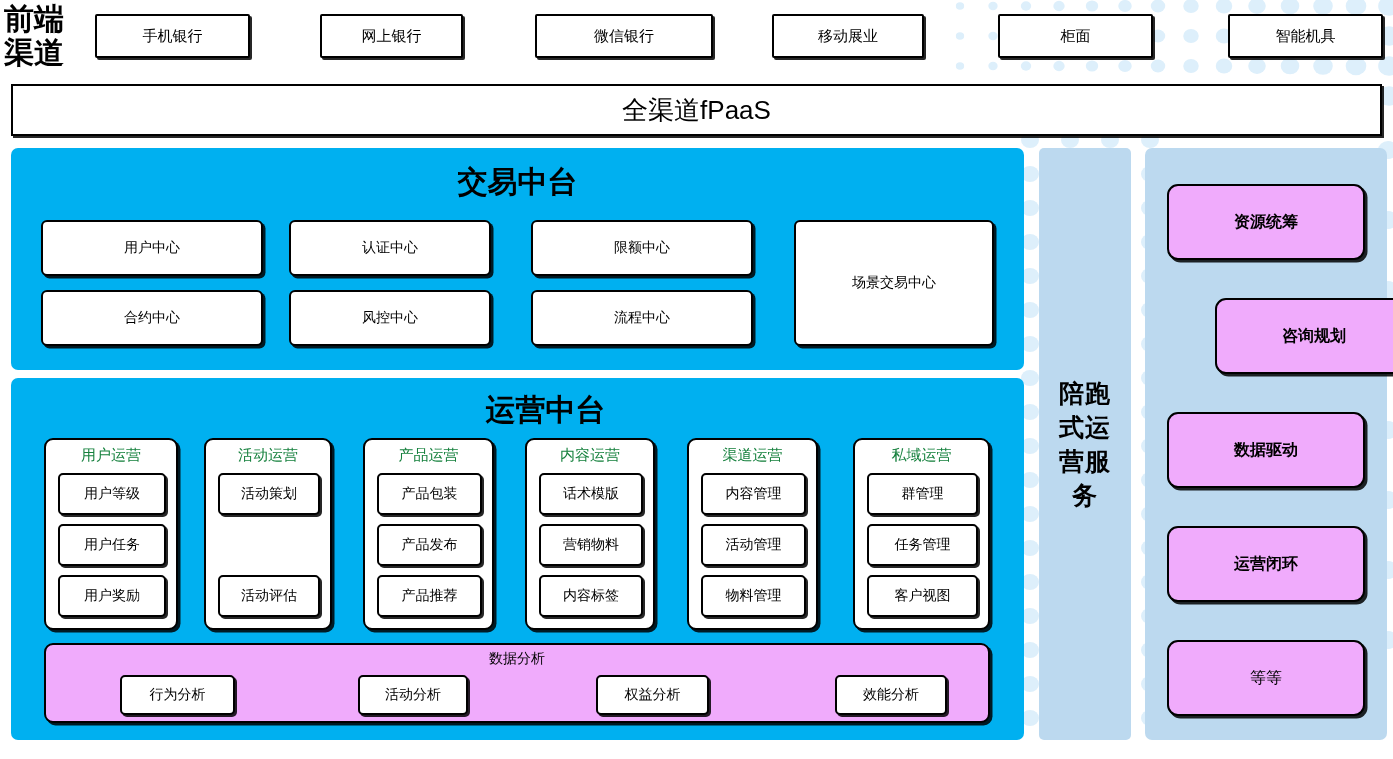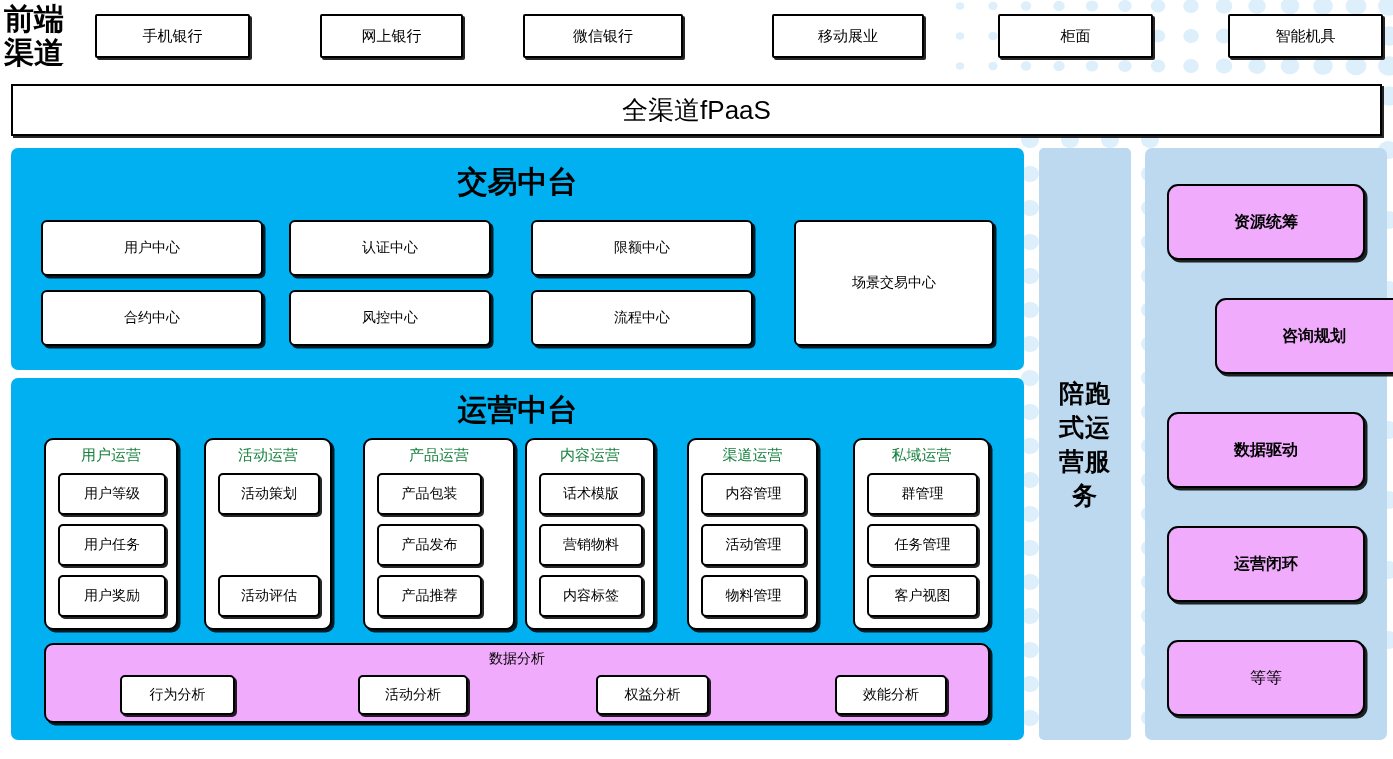--- a/index.html
+++ b/index.html
@@ -261,21 +261,21 @@
     <div>前端</div>
     <div>渠道</div>
   </div>
   <div id="channel-chips">
       <div class="chip" style="left: 95px; width: 155px;">
         <span>手机银行</span>
       </div>
       <div class="chip" style="left: 320px; width: 143px;">
         <span>网上银行</span>
       </div>
-      <div class="chip" style="left: 523px; width: 160px;">
+      <div class="chip" style="left: 535px; width: 178px;">
         <span>微信银行</span>
       </div>
       <div class="chip" style="left: 772px; width: 152px;">
         <span>移动展业</span>
       </div>
       <div class="chip" style="left: 998px; width: 155px;">
         <span>柜面</span>
       </div>
       <div class="chip" style="left: 1228px; width: 155px;">
         <span>智能机具</span>
@@ -305,21 +305,21 @@
         <div class="wbox" style="left: 520px; top: 142px; width: 222px; height: 56px;">
           <span>流程中心</span>
         </div>
         <div class="wbox" style="left: 783px; top: 72px; width: 200px; height: 126px;">
           <span>场景交易中心</span>
         </div>
       </div>
   </div>
 
   <div class="cyan" id="ops-panel" style="left:11px;top:378px;width:1013px;height:362px;">
-    <div class="panel-title" style="top:12px;">运营中台</div>
+    <div class="panel-title" style="top:12px;padding-left:28px;">运营中台</div>
     <div id="ops-groups">
         <div class="group" style="left: 33px; top: 60px; width: 134px; height: 192px;">
           <div class="group-title">用户运营</div>
           <div class="subbox" style="left: 12px; width: 108px; top: 33px; height: 42px;">
             <span>用户等级</span>
           </div>
           <div class="subbox" style="left: 12px; width: 108px; top: 84px; height: 42px;">
             <span>用户任务</span>
           </div>
           <div class="subbox" style="left: 12px; width: 108px; top: 135px; height: 42px;">
@@ -328,21 +328,21 @@
         </div>
         <div class="group" style="left: 193px; top: 60px; width: 128px; height: 192px;">
           <div class="group-title">活动运营</div>
           <div class="subbox" style="left: 12px; width: 102px; top: 33px; height: 42px;">
             <span>活动策划</span>
           </div>
           <div class="subbox" style="left: 12px; width: 102px; top: 135px; height: 42px;">
             <span>活动评估</span>
           </div>
         </div>
-        <div class="group" style="left: 352px; top: 60px; width: 152px; height: 192px;">
+        <div class="group" style="left: 352px; top: 60px; width: 131px; height: 192px;">
           <div class="group-title">产品运营</div>
           <div class="subbox" style="left: 12px; width: 105px; top: 33px; height: 42px;">
             <span>产品包装</span>
           </div>
           <div class="subbox" style="left: 12px; width: 105px; top: 84px; height: 42px;">
             <span>产品发布</span>
           </div>
           <div class="subbox" style="left: 12px; width: 105px; top: 135px; height: 42px;">
             <span>产品推荐</span>
           </div>

